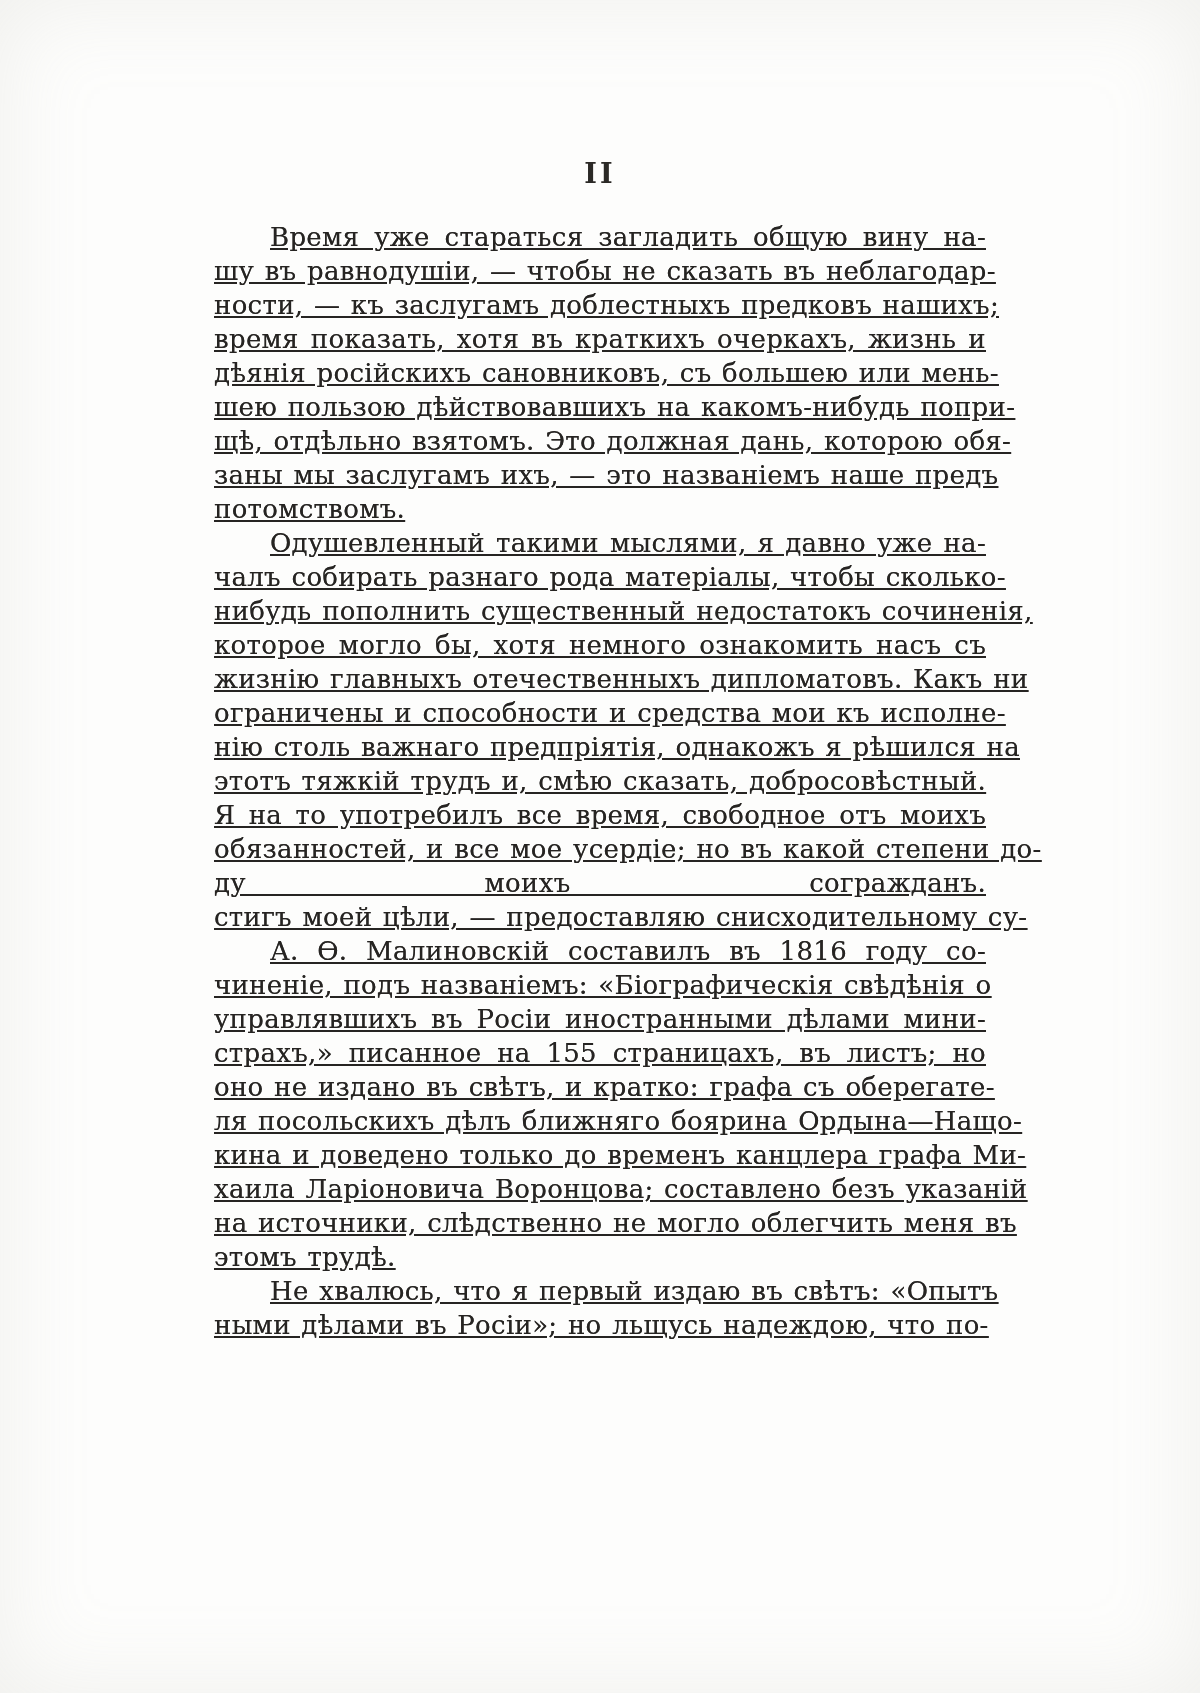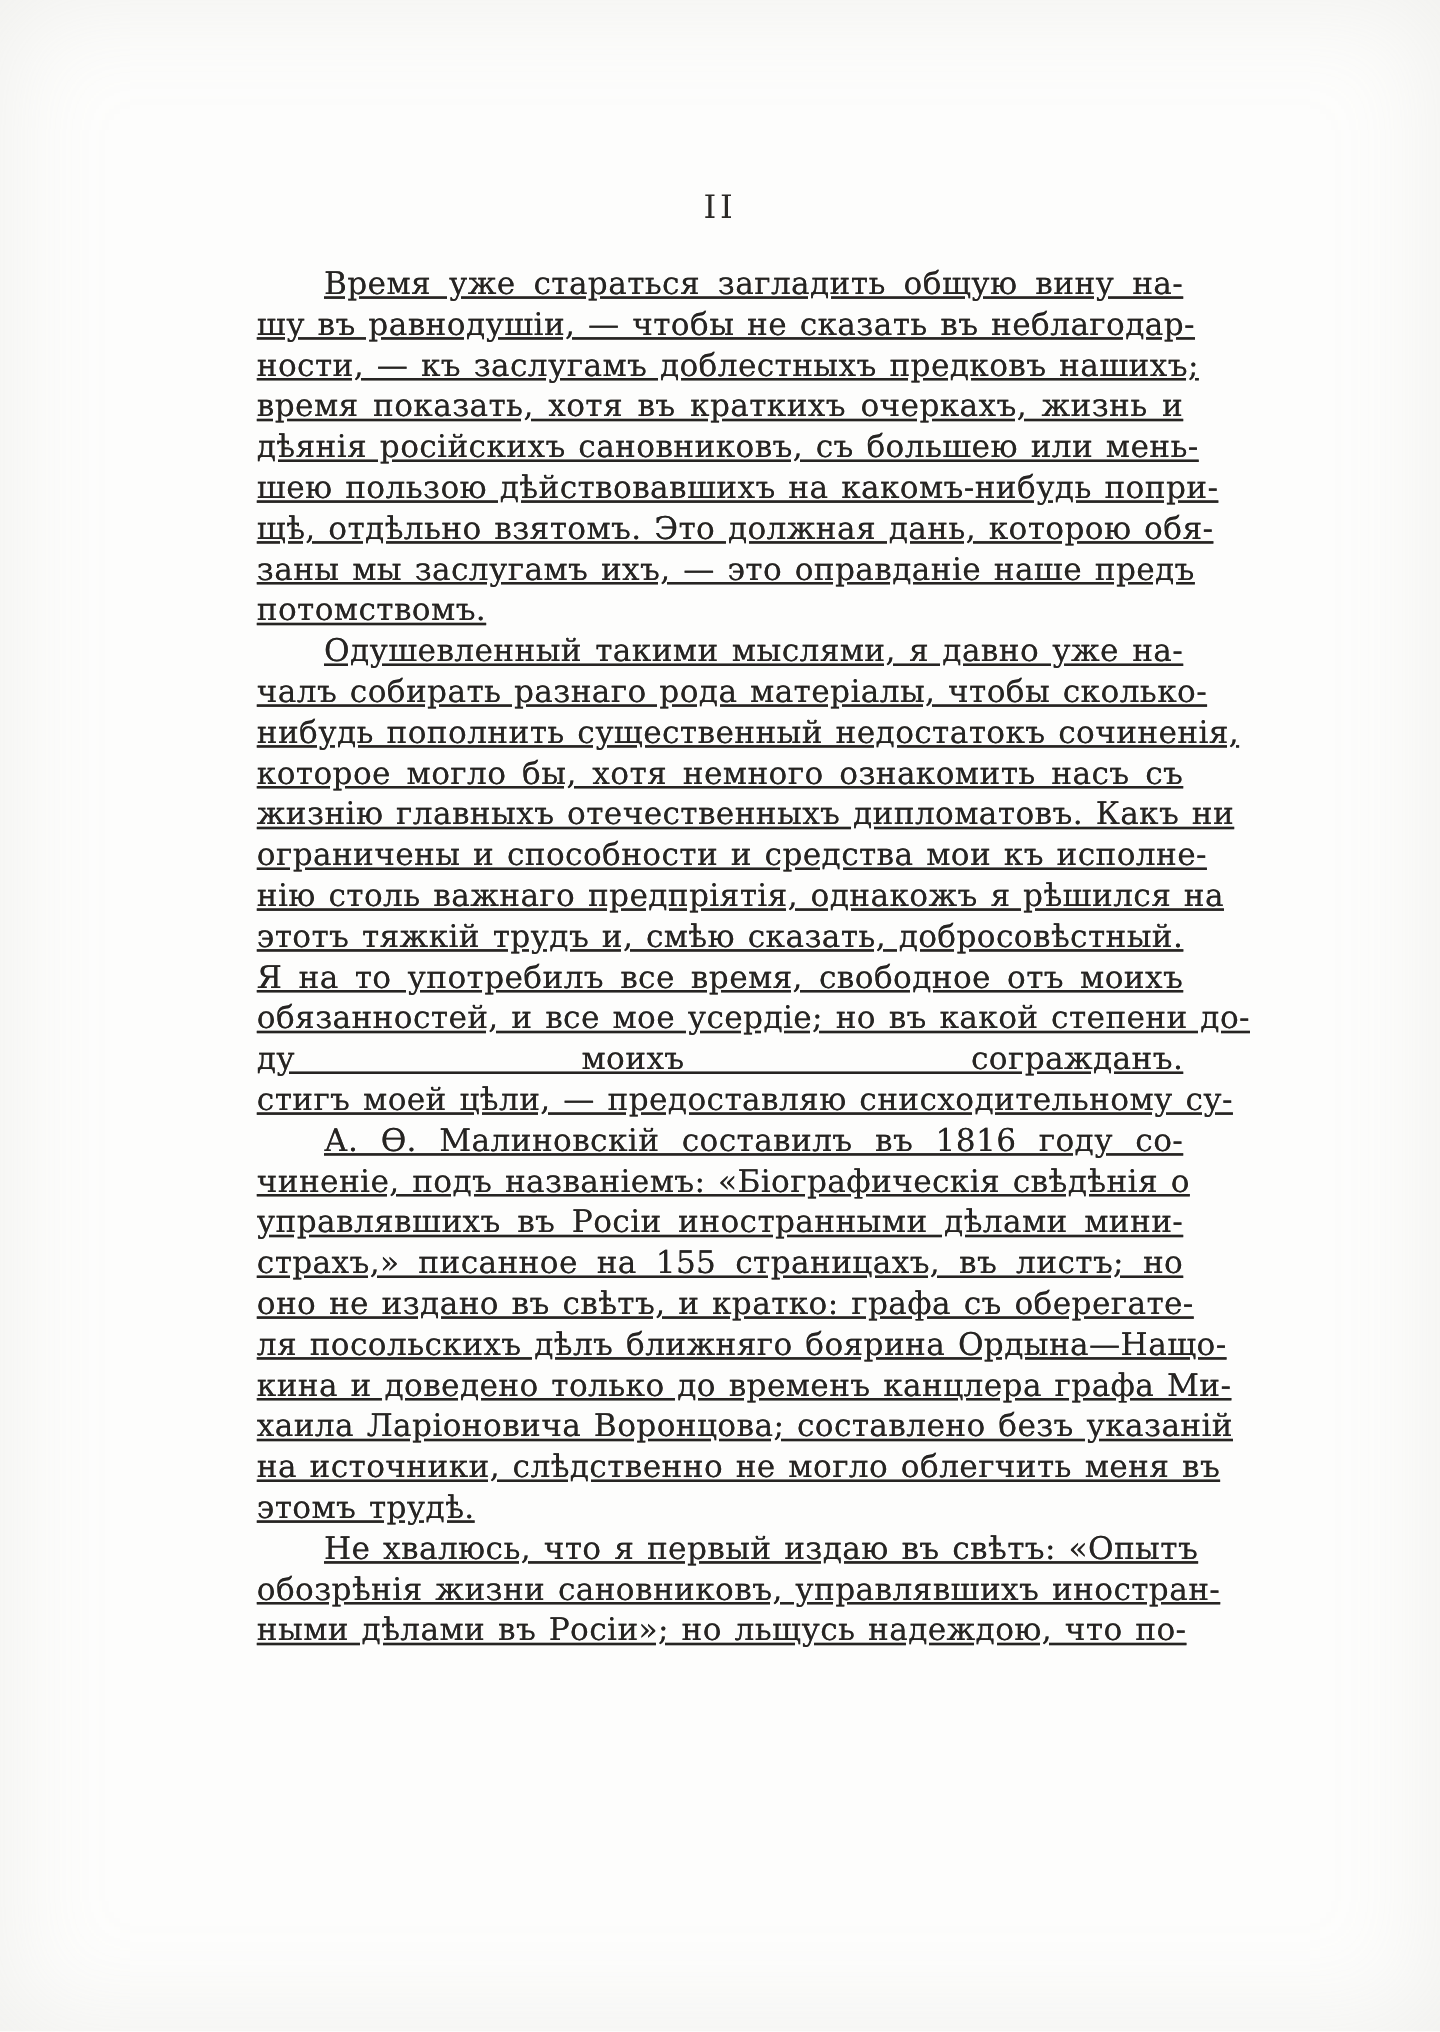--- a/index.html
+++ b/index.html
@@ -20,21 +20,21 @@
     overflow: hidden;
   }
 
   .page-number {
     position: absolute;
     top: 158px;
     left: 214px;
     width: 772px;
     text-align: center;
     font-size: 27px;
-    font-weight: normal;
+    font-weight: bold;
     letter-spacing: 3px;
     color: #2b2926;
   }
 
   .text-block {
     position: absolute;
     top: 220px;
     left: 214px;
     width: 772px;
   }
@@ -73,21 +73,21 @@
 
   <div class="text-block">
     <div class="paragraph">
         <div class="line">Время уже стараться загладить  общую вину на-</div>
         <div class="line">шу въ равнодушіи, — чтобы не сказать въ неблагодар-</div>
         <div class="line">ности, — къ заслугамъ доблестныхъ предковъ нашихъ;</div>
         <div class="line">время показать, хотя въ краткихъ очеркахъ, жизнь и</div>
         <div class="line">дѣянія російскихъ сановниковъ, съ большею или мень-</div>
         <div class="line">шею пользою дѣйствовавшихъ на какомъ-нибудь попри-</div>
         <div class="line">щѣ, отдѣльно взятомъ. Это должная дань, которою обя-</div>
-        <div class="line">заны мы заслугамъ ихъ, — это оправданіе наше предъ</div>
+        <div class="line">заны мы заслугамъ ихъ, — это названіемъ наше предъ</div>
         <div class="line">потомствомъ.</div>
       </div>
 
     <div class="paragraph">
         <div class="line">Одушевленный такими мыслями, я давно уже на-</div>
         <div class="line">чалъ собирать разнаго рода матеріалы, чтобы сколько-</div>
         <div class="line">нибудь пополнить существенный недостатокъ сочиненія,</div>
         <div class="line">которое могло бы, хотя немного ознакомить насъ съ</div>
         <div class="line">жизнію главныхъ отечественныхъ дипломатовъ. Какъ ни</div>
         <div class="line">ограничены и способности и средства мои къ исполне-</div>
@@ -107,18 +107,17 @@
         <div class="line">оно не издано въ свѣтъ, и кратко: графа съ оберегате-</div>
         <div class="line">ля посольскихъ дѣлъ ближняго боярина Ордына—Нащо-</div>
         <div class="line">кина и доведено только до временъ канцлера графа Ми-</div>
         <div class="line">хаила Ларіоновича Воронцова; составлено безъ указаній</div>
         <div class="line">на источники, слѣдственно не могло облегчить меня въ</div>
         <div class="line">этомъ трудѣ.</div>
       </div>
 
     <div class="paragraph continues">
         <div class="line">Не хвалюсь, что я первый издаю въ свѣтъ: «Опытъ</div>
-        <div class="line">обозрѣнія жизни сановниковъ, управлявшихъ иностран-</div>
         <div class="line">ными дѣлами въ Росіи»; но льщусь надеждою, что по-</div>
       </div>
   </div>
 
 </div>
 
 </body></html>

